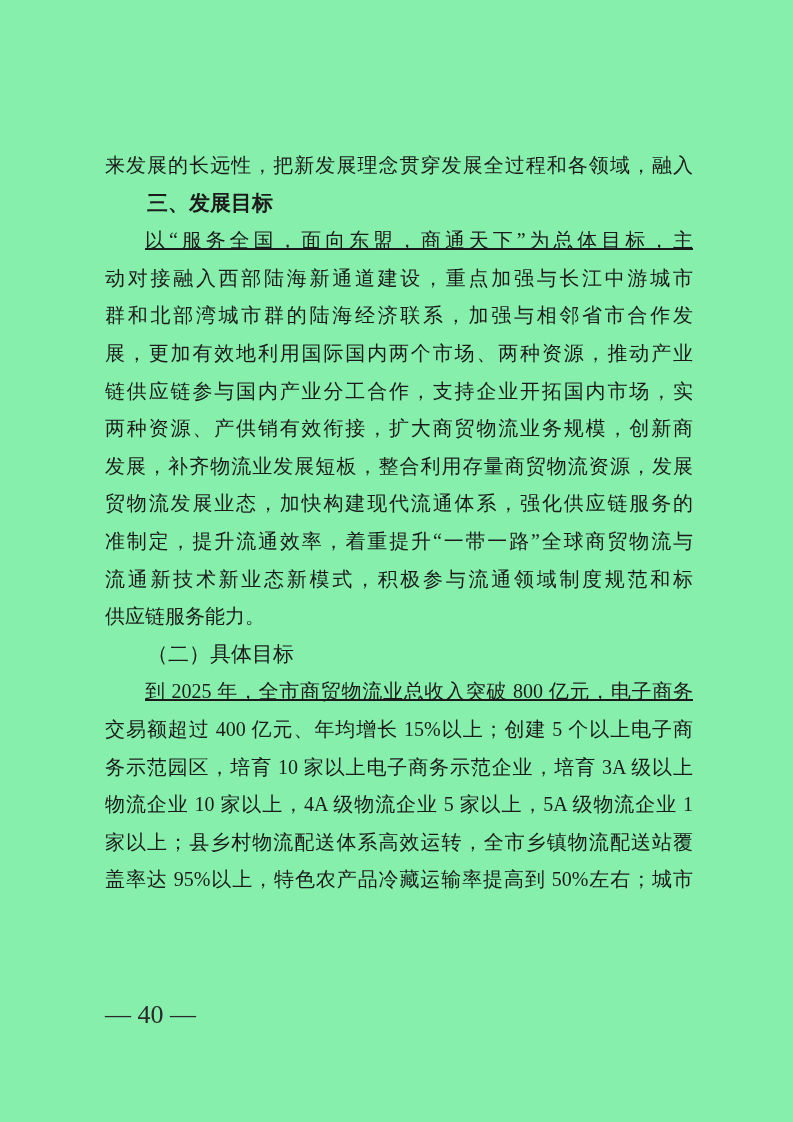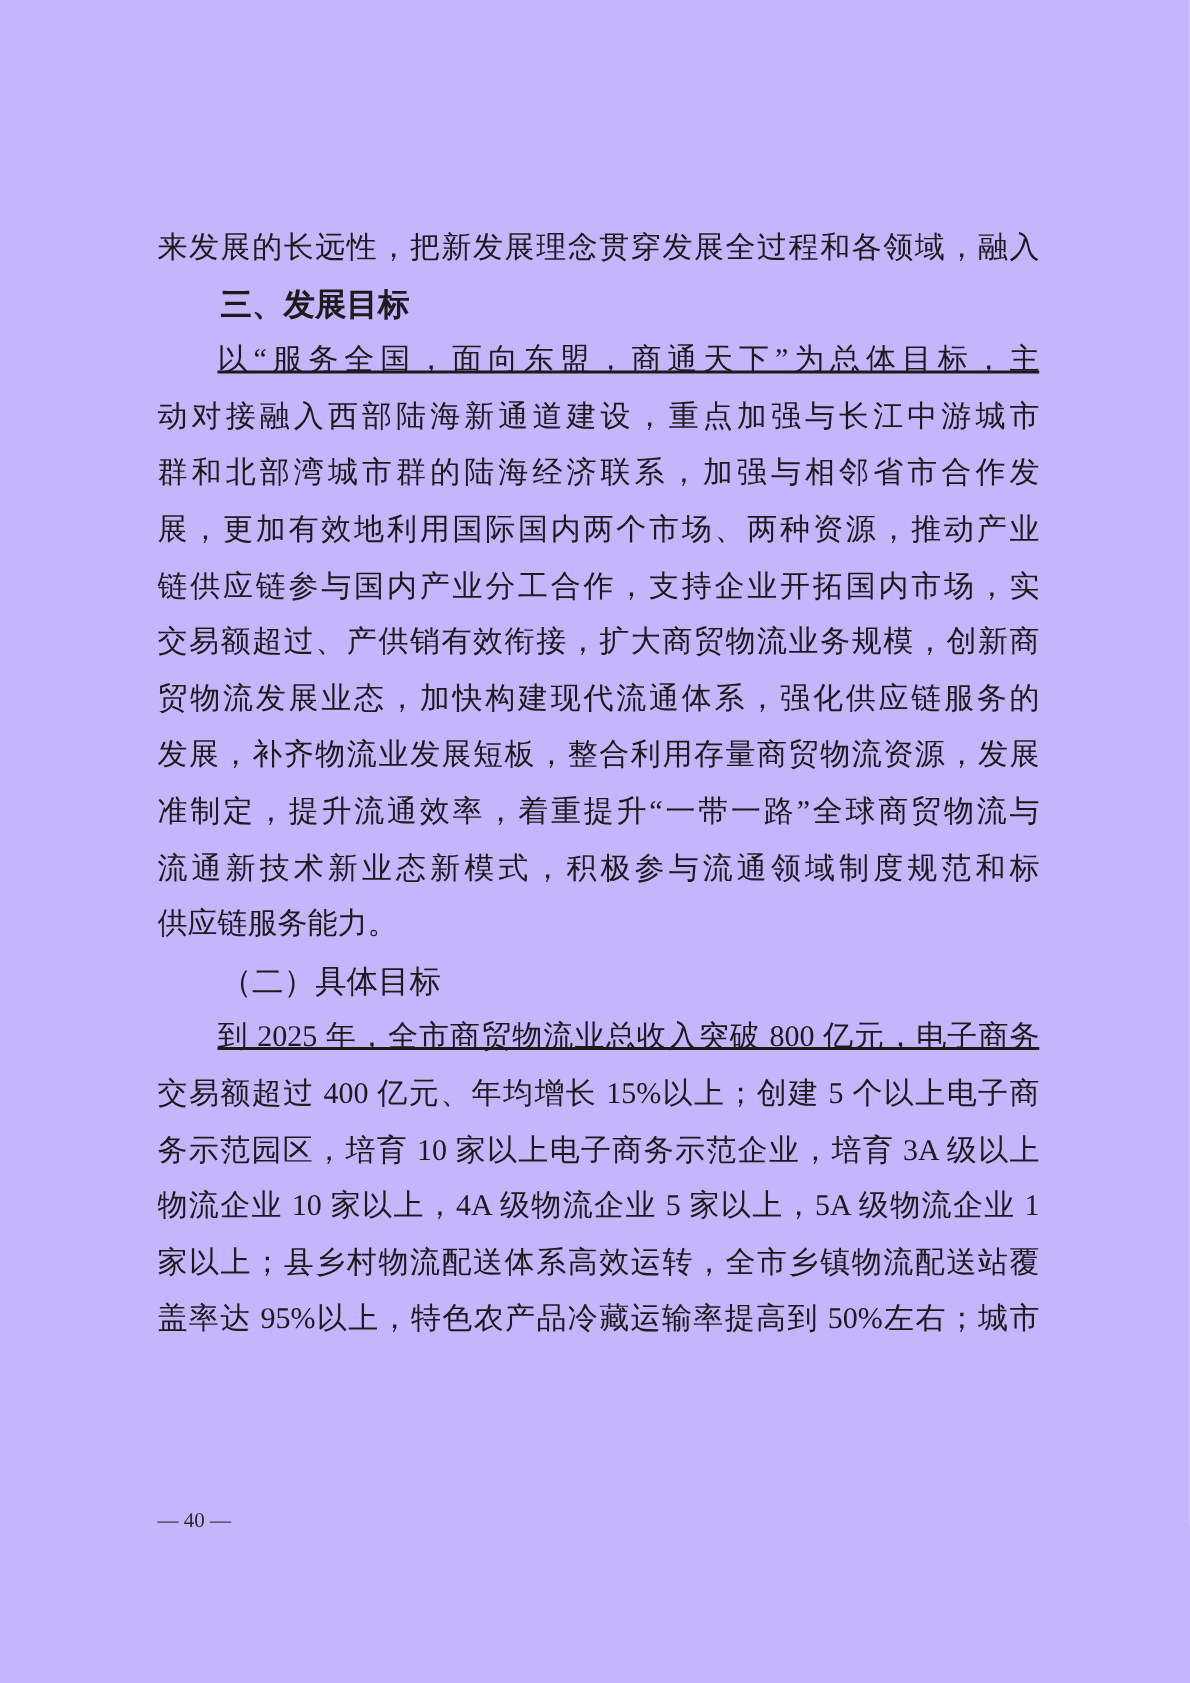--- a/index.html
+++ b/index.html
@@ -4,21 +4,21 @@
 <style>
   html, body { margin: 0; padding: 0; }
   body {
     width: 793px; height: 1122px;
     background: #ffffff;
     font-family: "Liberation Serif", "DejaVu Serif", serif;
   }
   .page {
     position: relative;
     width: 793px; height: 1122px;
-    background: #c4b5fd;
+    background: #86efac;
     color: #1b1b1b;
     overflow: hidden;
   }
   .doc {
     position: absolute;
     left: 105px; top: 147px;
     width: 588px;
   }
   .ln {
     height: 37.6px;
@@ -41,41 +41,41 @@
   }
   .ln.h2 {
     font-size: 21px;
     text-align: left;
     text-align-last: left;
     text-indent: 2em;
   }
   .footer {
     position: absolute;
     left: 105px; top: 1000px;
-    font-size: 14px;
+    font-size: 26px;
     line-height: 30px;
     color: #2a2a2a;
   }
 </style>
 </head>
 <body>
 
 <div class="page">
 
   <div class="doc">
     <div class="ln">来发展的长远性，把新发展理念贯穿发展全过程和各领域，融入</div>
     <div class="ln h1">三、发展目标</div>
     <div class="ln first">以“服务全国，面向东盟，商通天下”为总体目标，主</div>
     <div class="ln">动对接融入西部陆海新通道建设，重点加强与长江中游城市</div>
     <div class="ln">群和北部湾城市群的陆海经济联系，加强与相邻省市合作发</div>
     <div class="ln">展，更加有效地利用国际国内两个市场、两种资源，推动产业</div>
     <div class="ln">链供应链参与国内产业分工合作，支持企业开拓国内市场，实</div>
-    <div class="ln">交易额超过、产供销有效衔接，扩大商贸物流业务规模，创新商</div>
+    <div class="ln">两种资源、产供销有效衔接，扩大商贸物流业务规模，创新商</div>
+    <div class="ln">发展，补齐物流业发展短板，整合利用存量商贸物流资源，发展</div>
     <div class="ln">贸物流发展业态，加快构建现代流通体系，强化供应链服务的</div>
-    <div class="ln">发展，补齐物流业发展短板，整合利用存量商贸物流资源，发展</div>
     <div class="ln">准制定，提升流通效率，着重提升“一带一路”全球商贸物流与</div>
     <div class="ln">流通新技术新业态新模式，积极参与流通领域制度规范和标</div>
     <div class="ln end">供应链服务能力。</div>
     <div class="ln h2">（二）具体目标</div>
     <div class="ln first">到 2025 年，全市商贸物流业总收入突破 800 亿元，电子商务</div>
     <div class="ln">交易额超过 400 亿元、年均增长 15%以上；创建 5 个以上电子商</div>
     <div class="ln">务示范园区，培育 10 家以上电子商务示范企业，培育 3A 级以上</div>
     <div class="ln">物流企业 10 家以上，4A 级物流企业 5 家以上，5A 级物流企业 1</div>
     <div class="ln">家以上；县乡村物流配送体系高效运转，全市乡镇物流配送站覆</div>
     <div class="ln">盖率达 95%以上，特色农产品冷藏运输率提高到 50%左右；城市</div>

